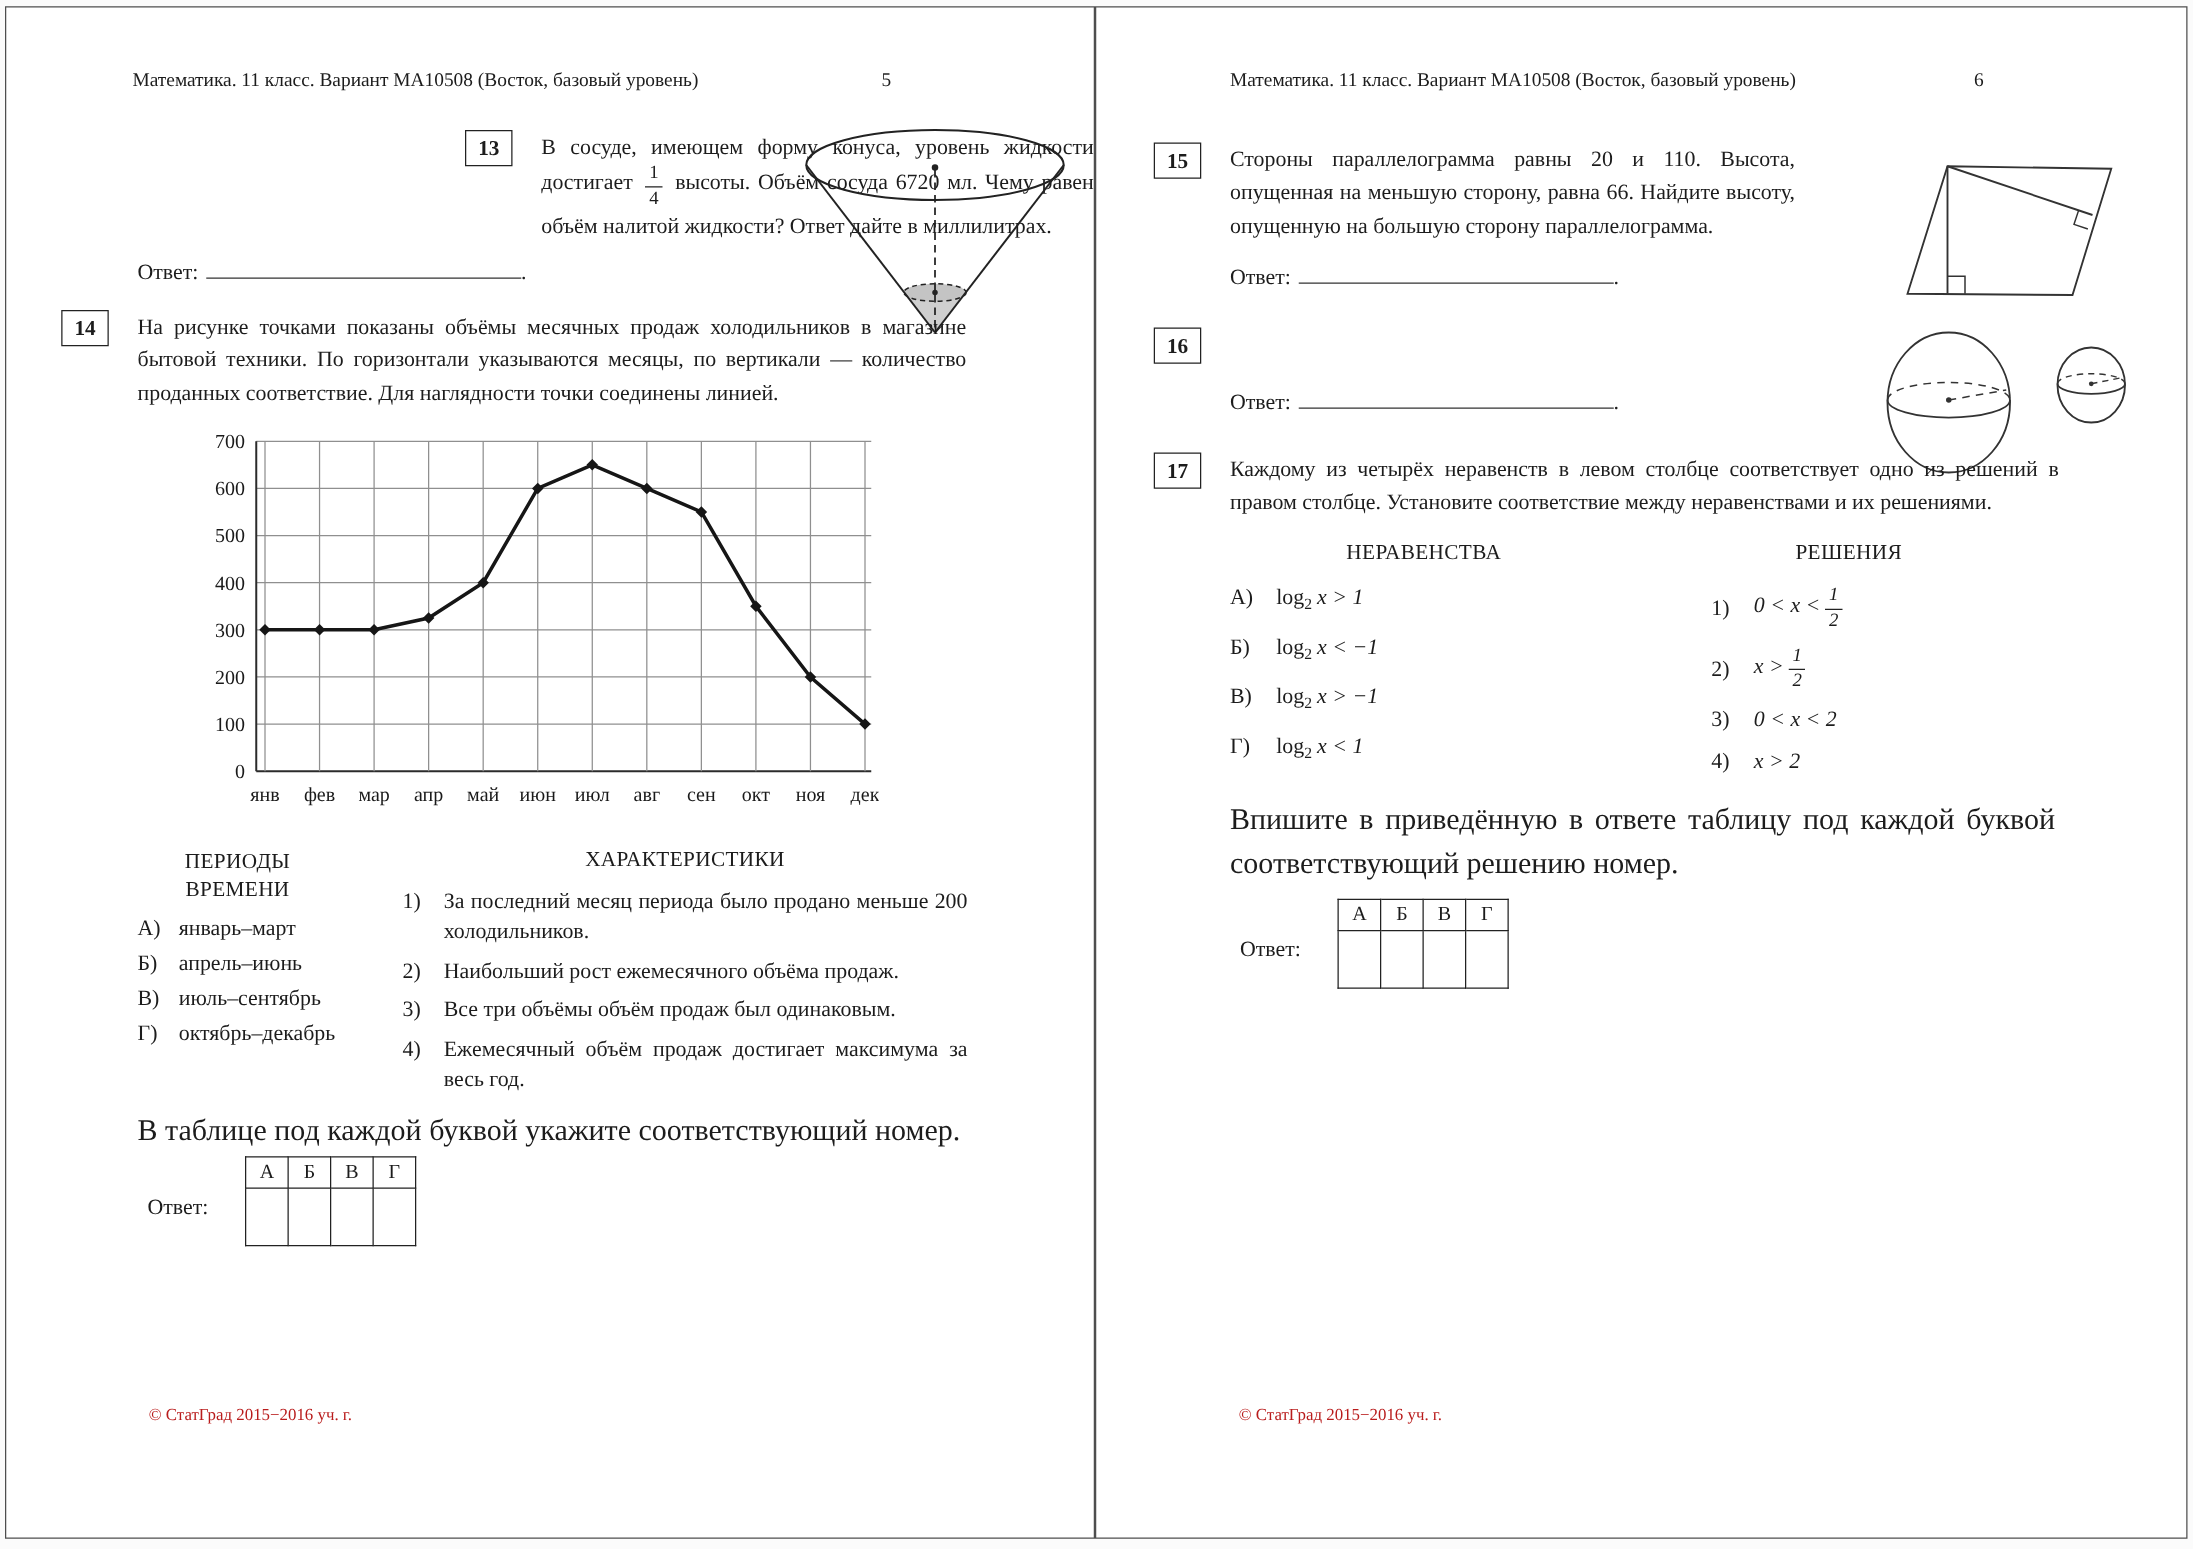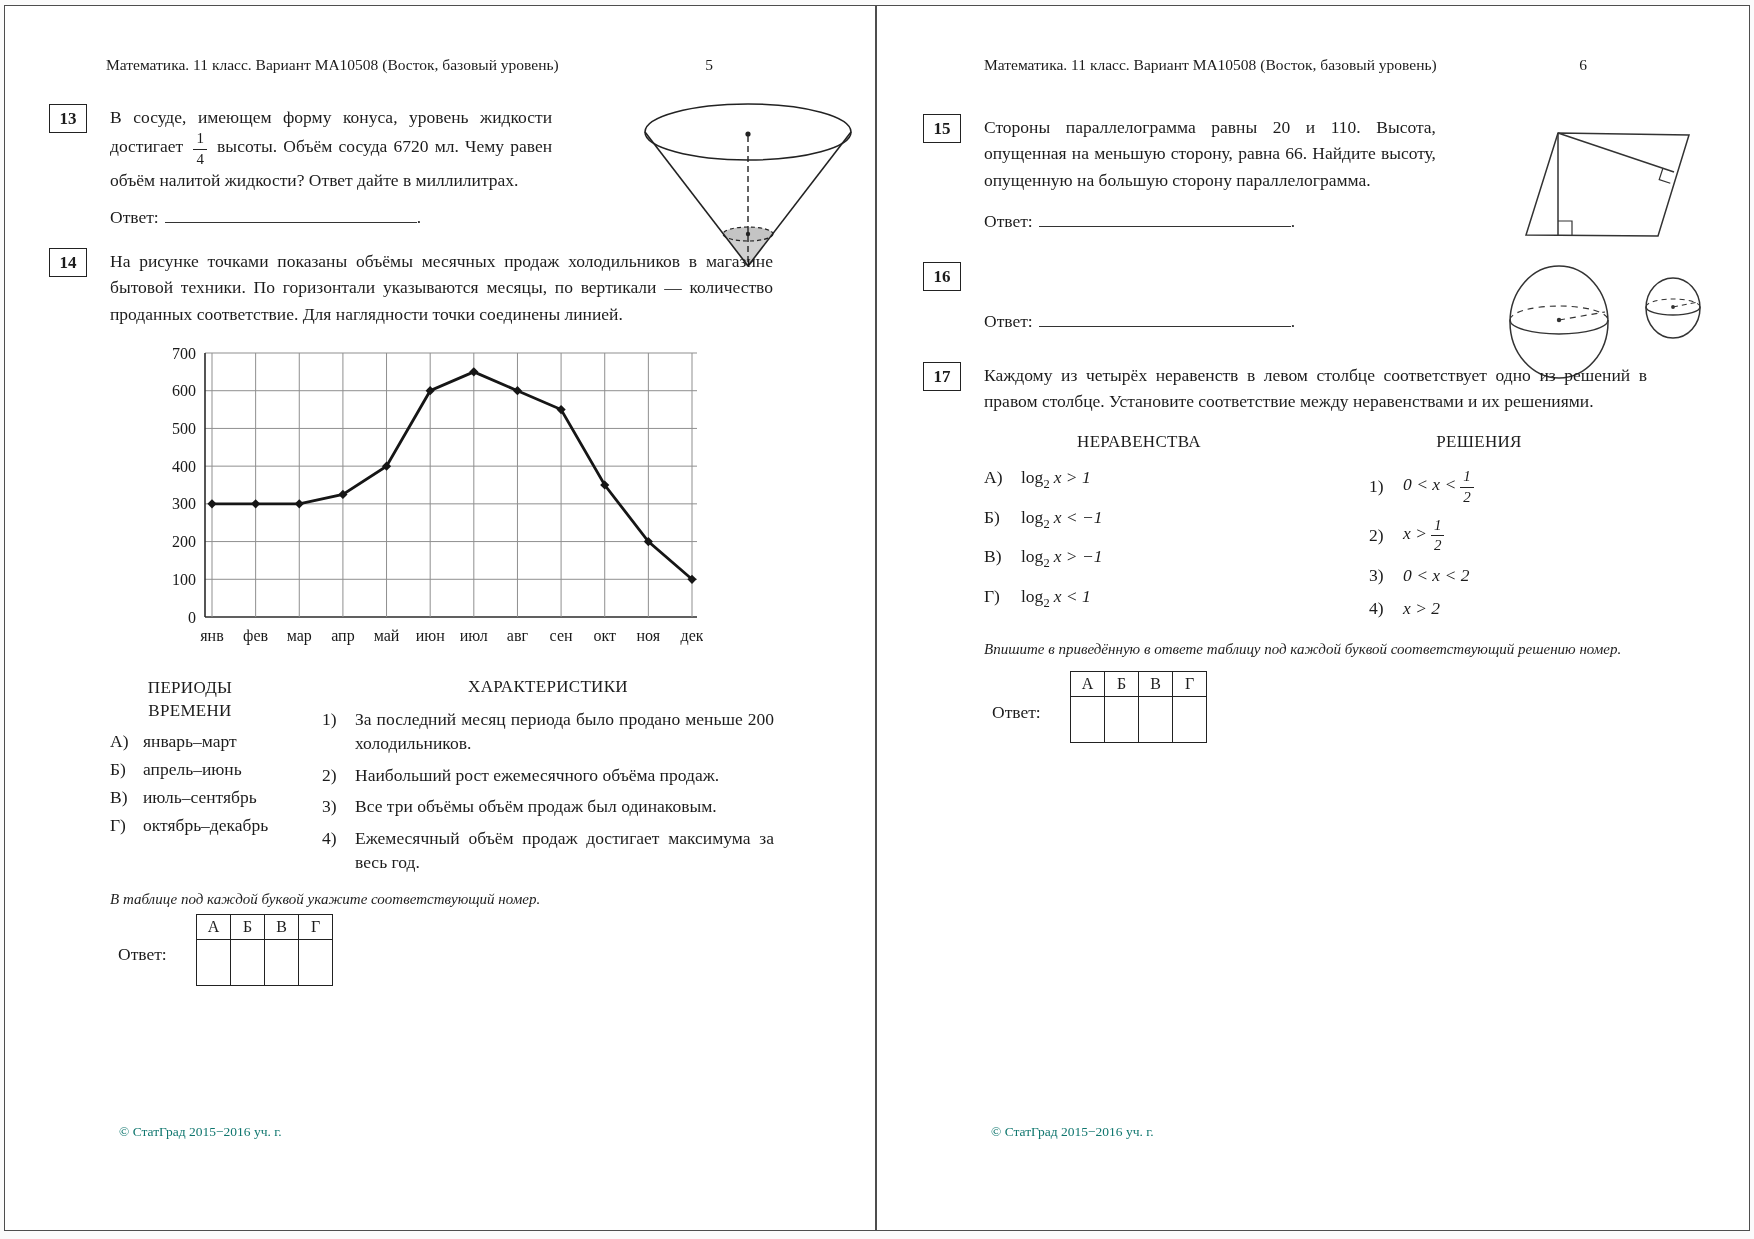--- a/index.html
+++ b/index.html
@@ -35,52 +35,52 @@
   .col-chars{width:452px;}
   .col-title{text-align:center;font-size:17px;letter-spacing:.3px;}
   .col-title-periods{width:160px;line-height:1.35;margin-bottom:8px;}
   .pitem{font-size:17.5px;margin-top:7px;display:flex;}
   .plet{width:33px;flex:none;}
   .citem{font-size:17.5px;margin-top:7px;display:flex;line-height:1.4;}
   .cnum{width:33px;flex:none;}
   .ctext{flex:1;text-align:justify;}
   .chars-title-pad{margin-bottom:10px;}
 
-  .instruction{font-size:15px;font-style:italic;}
+  .instruction{font-size:24px;}
   .answer-block{display:flex;align-items:center;}
   .answer-block .al{font-size:17.5px;width:78px;margin-top:10px;}
   table.ans-table{border-collapse:collapse;}
   table.ans-table th{border:1.4px solid #222;width:33px;height:24px;font-size:16px;font-weight:normal;padding:0;}
   table.ans-table td{border:1.4px solid #222;width:33px;height:45px;padding:0;}
 
   .math{font-style:italic;}
   .mfunc{font-style:normal;}
   .msub{font-style:normal;font-size:12.5px;}
   .mexpr{margin-left:4px;}
   .ineq-sol{display:flex;margin:18px 0 0 107px;}
   .ineq-col{width:385px;}
   .sol-col{width:275px;}
   .ineq-item{display:flex;font-size:17.5px;margin-top:15px;}
   .ilet{width:37px;flex:none;font-style:normal;}
   .sol-item{display:flex;font-size:17.5px;margin-top:12px;align-items:center;}
   .snum{width:34px;flex:none;}
-  .footer{position:absolute;left:114px;bottom:90px;font-size:13.5px;color:#0f766e;}
+  .footer{position:absolute;left:114px;bottom:90px;font-size:13.5px;color:#b91c1c;}
 </style>
 </head>
 <body>
 
 <div class="sheet">
 
   <div class="page page-left">
     <div class="page-header">
       <span>Математика. 11 класс. Вариант МА10508 (Восток, базовый уровень)</span>
       <span class="ph-num">5</span>
     </div>
 
-    <div class="problem" style="margin:30px 0 0 44px;">
+    <div class="problem" style="margin:30px 0 0 44px;justify-content:flex-end;">
       <div class="pnum">13</div>
       <div class="ptext w-narrow">
         <span>В сосуде, имеющем форму конуса, уровень жидкости достигает</span>
         <span class="frac"><span class="fn">1</span><span class="fd">4</span></span>
         <span>высоты. Объём сосуда 6720 мл. Чему равен объём налитой жидкости? Ответ дайте в миллилитрах.</span>
       </div>
       <svg class="figure" style="right:18px;top:-8px;" width="218" height="178" viewBox="0 0 218 178">
         <polygon points="84,138 109,170 134,138" fill="#cfcfcf" stroke="none"></polygon>
         <ellipse cx="109" cy="138" rx="25" ry="7" fill="#c4c4c4" stroke="#222" stroke-width="1.2" stroke-dasharray="4 3"></ellipse>
         <line x1="6" y1="36" x2="109" y2="170" stroke="#222" stroke-width="1.6"></line>

